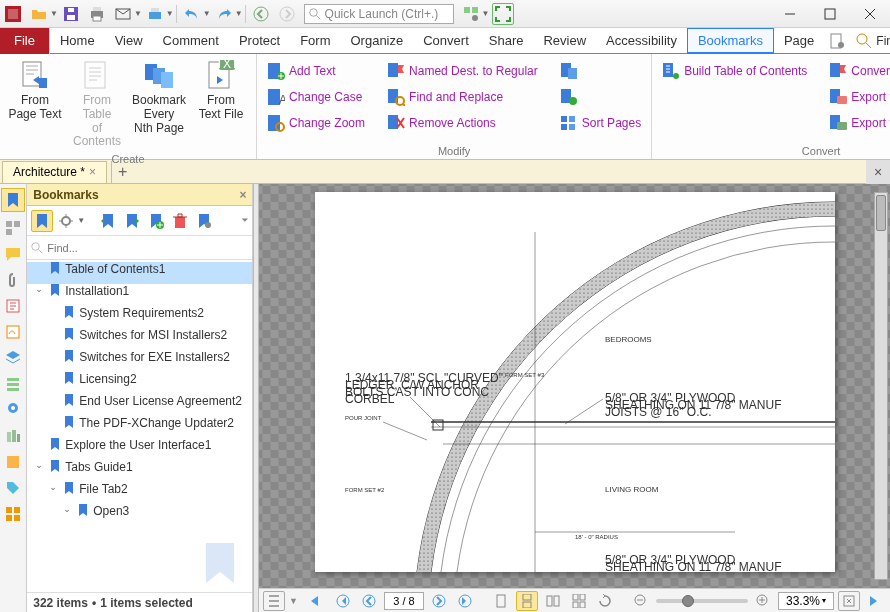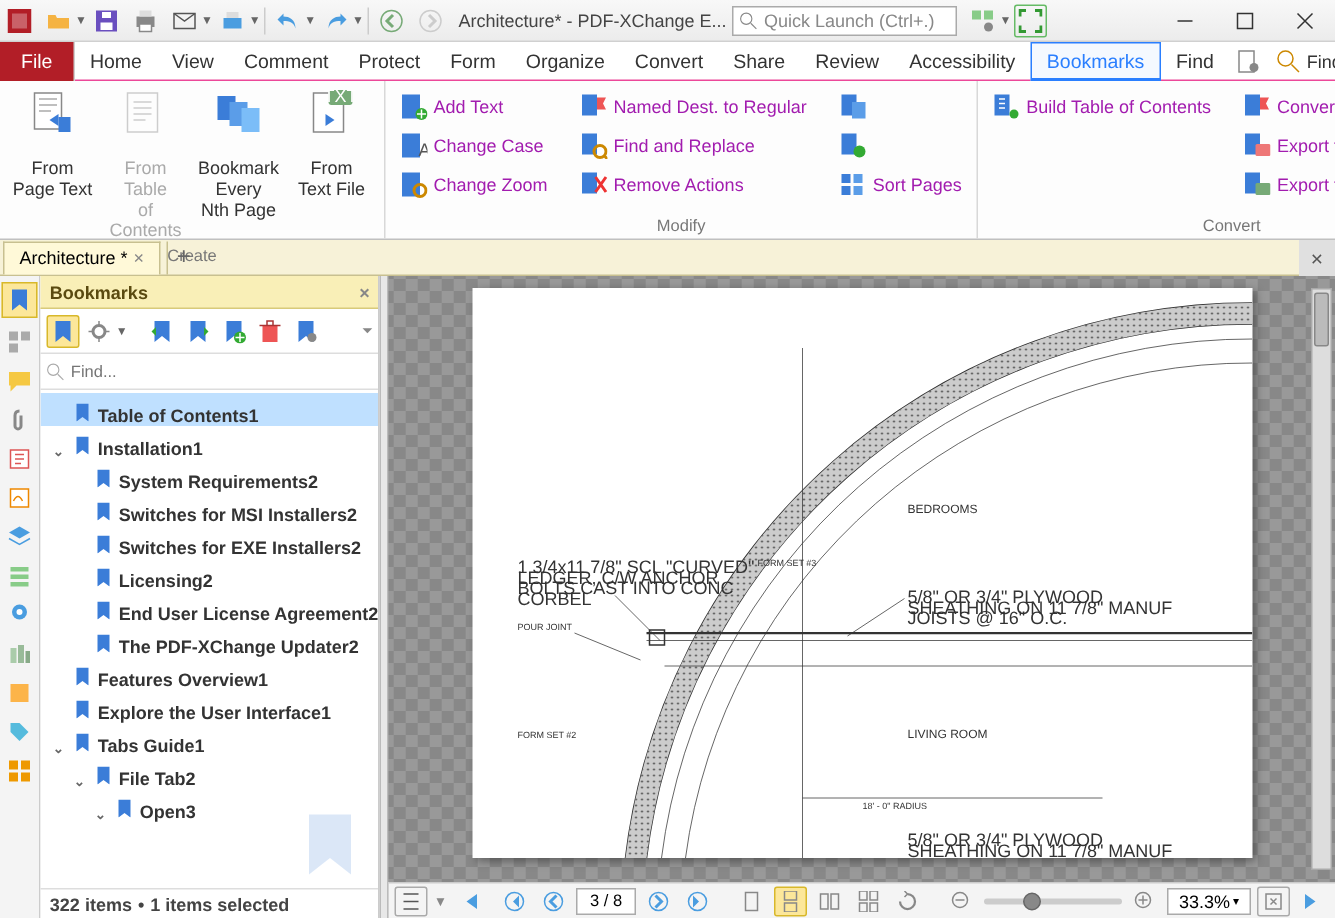--- a/index.html
+++ b/index.html
@@ -22,21 +22,21 @@
 .menu-item { padding: 0 10px; height: 26px; display: flex; align-items: center; color: #333; font-size: 13px;}
 .menu-item.active { border: 1px solid #2a7fff; border-bottom: 2px solid #2a7fff; color: #2a7fff; background:#f4f9ff;}
 .menubar-right { margin-left: auto; display: flex; align-items: center; gap: 6px; padding-right: 8px;}
 .find-btn { display:flex; align-items:center; gap:4px; color:#333;}
 
 
 .ribbon { height: 106px; background: #fdfdfd; display: flex; border-bottom: 1px solid #c0c0c0; }
 .ribbon-group { border-right: 1px solid #d8d8d8; display: flex; flex-direction: column; padding: 4px 6px 2px 6px; }
 .ribbon-group-title { text-align: center; color: #777; font-size: 11px; margin-top: auto; padding-top: 2px;}
 .rg-row { display: flex; gap: 4px; }
-.big-btn { display: flex; flex-direction: column; align-items: center; justify-content: flex-start; width: 58px; padding: 2px; text-align: center; color: #333; line-height: 1.15; gap:14px;}
+.big-btn { display: flex; flex-direction: column; align-items: center; justify-content: flex-start; width: 58px; padding: 2px; text-align: center; color: #333; line-height: 1.15; gap:2px;}
 .big-btn svg { width: 32px; height: 32px; }
 .big-btn.disabled { color: #aaa; }
 .small-btn { display: flex; align-items: center; gap: 4px; height: 26px; padding: 0 4px; color: #a21caf; white-space: nowrap;}
 .small-btn svg { width: 18px; height: 18px; flex-shrink:0;}
 .col { display: flex; flex-direction: column; }
 
 
 .doctabs { height: 24px; background: #f7f2d8; display: flex; align-items: center; border-bottom: 1px solid #c8c090; }
 .doctab { height: 22px; padding: 0 10px; background: #fff9d8; border: 1px solid #c8c090; border-bottom: none; display: flex; align-items: center; gap: 4px; margin-left: 2px; font-size:12px;}
 .doctab .close { color: #888; font-size: 12px; }
@@ -52,21 +52,21 @@
 .bm-panel { width: 250px; background: #fff; border-right: 1px solid #ccc; display:flex; flex-direction:column;}
 .bm-header { height: 22px; background: #f9efb7; border-bottom:1px solid #d8ca7a; display:flex; align-items:center; padding:0 6px; font-weight:600; color:#5a4a10;}
 .bm-header .close{margin-left:auto;color:#888;}
 .bm-toolbar { height: 30px; display:flex; align-items:center; padding:0 4px; gap:2px; border-bottom:1px solid #ddd;}
 .bm-toolbar .tbtn{width:22px;height:22px;display:flex;align-items:center;justify-content:center;border-radius:2px;}
 .bm-toolbar .tbtn.active{background:#fce79a;border:1px solid #d8b82a;}
 .bm-toolbar .tbtn svg{width:16px;height:16px;}
 .bm-find { height: 24px; border-bottom:1px solid #ddd; display:flex; align-items:center; padding:0 4px; gap:4px; color:#888;}
 .bm-find input{border:none;flex:1;outline:none;font-size:11px;}
 .bm-tree { flex:1; overflow:hidden; padding:2px 0; position:relative;}
-.bm-item { display:flex; align-items:flex-end; height:22px; padding-left:8px; gap:4px; color:#333;font-weight:bold;}
+.bm-item { display:flex; align-items:flex-start; height:22px; padding-left:8px; gap:4px; color:#333;}
 .bm-item .chev{width:10px;color:#666;font-size:9px;}
 .bm-item .bmicon{color:#3b7dd8;}
 .bm-item.sel{background:#bfe0ff;}
 .bm-item.lvl1{padding-left:22px;}
 .bm-item.lvl2{padding-left:36px;}
 .bm-status{height:20px;border-top:1px solid #ddd;display:flex;align-items:center;padding:0 6px;color:#444;font-weight:600;font-size:11px;}
 .bm-watermark{position:absolute;bottom:4px;right:10px;opacity:0.18;}
 .bm-watermark svg{width:44px;height:44px;}
 
 .splitter{width:6px;background:#e8e8e8;border-left:1px solid #bbb;border-right:1px solid #bbb;cursor:col-resize;}
@@ -155,21 +155,20 @@
         <circle cx="8" cy="8" r="7" fill="none" stroke="#7a7"></circle>
         <path d="M9 4l-4 4 4 4" fill="none" stroke="#7a7" stroke-width="2"></path>
       </svg>
     </div>
   <div class="tb-icon">
       <svg viewBox="0 0 16 16">
         <circle cx="8" cy="8" r="7" fill="none" stroke="#ccc"></circle>
         <path d="M7 4l4 4-4 4" fill="none" stroke="#ccc" stroke-width="2"></path>
       </svg>
     </div>
-  <span class="title-text">Architecture* - PDF-XChange E...</span>
   <div class="quick-launch">
     <svg width="12" height="12" viewBox="0 0 16 16">
         <circle cx="6" cy="6" r="5" fill="none" stroke="#888"></circle>
         <path d="M10 10l5 5" stroke="#888"></path>
       </svg>
     <span>Quick Launch (Ctrl+.)</span>
   </div>
   <div class="tb-icon" style="margin-left:6px">
       <svg viewBox="0 0 16 16">
         <rect x="1" y="1" width="6" height="6" fill="#8c8"></rect>
@@ -209,21 +208,21 @@
       <div class="menu-item">View</div>
       <div class="menu-item">Comment</div>
       <div class="menu-item">Protect</div>
       <div class="menu-item">Form</div>
       <div class="menu-item">Organize</div>
       <div class="menu-item">Convert</div>
       <div class="menu-item">Share</div>
       <div class="menu-item">Review</div>
       <div class="menu-item">Accessibility</div>
       <div class="menu-item active">Bookmarks</div>
-      <div class="menu-item">Find</div>
+      <div class="menu-item">Page</div>
     </div>
   <div class="menubar-right">
     <div class="tb-icon">
         <svg viewBox="0 0 16 16">
           <rect x="2" y="1" width="10" height="14" fill="#fff" stroke="#888"></rect>
           <circle cx="12" cy="12" r="3" fill="#888"></circle>
         </svg>
       </div>
     <div class="find-btn">
       <svg width="16" height="16" viewBox="0 0 16 16">
@@ -602,27 +601,20 @@
           <span class="bmicon"><svg width="12" height="12" viewBox="0 0 12 12">
               <path d="M2 0h8v12l-4-3-4 3z" fill="#3b7dd8"></path>
             </svg></span>
           <span>The PDF-XChange Updater2</span>
         </div>
         <div class="bm-item lvl0">
           <span class="chev"></span>
           <span class="bmicon"><svg width="12" height="12" viewBox="0 0 12 12">
               <path d="M2 0h8v12l-4-3-4 3z" fill="#3b7dd8"></path>
             </svg></span>
-          <span>Features Overview1</span>
-        </div>
-        <div class="bm-item lvl0">
-          <span class="chev"></span>
-          <span class="bmicon"><svg width="12" height="12" viewBox="0 0 12 12">
-              <path d="M2 0h8v12l-4-3-4 3z" fill="#3b7dd8"></path>
-            </svg></span>
           <span>Explore the User Interface1</span>
         </div>
         <div class="bm-item lvl0">
           <span class="chev">⌄</span>
           <span class="bmicon"><svg width="12" height="12" viewBox="0 0 12 12">
               <path d="M2 0h8v12l-4-3-4 3z" fill="#3b7dd8"></path>
             </svg></span>
           <span>Tabs Guide1</span>
         </div>
         <div class="bm-item lvl1">

